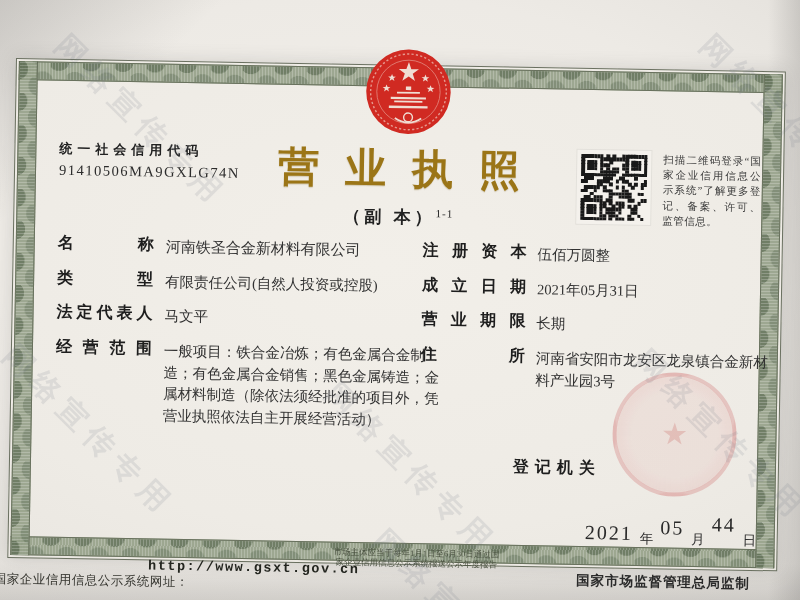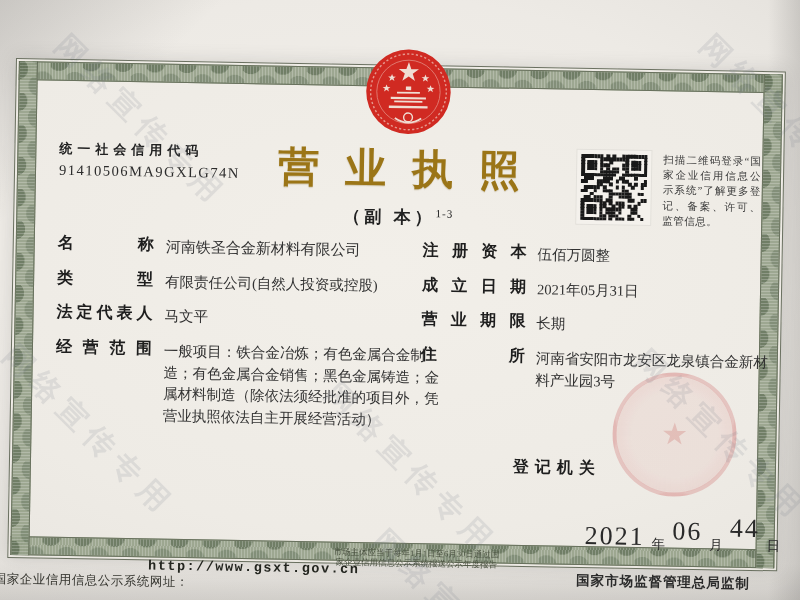--- a/index.html
+++ b/index.html
@@ -80,21 +80,21 @@
   .lcol .row-label{left:44px;width:96px;}
   .rcol .row-label{left:409px;width:104px;}
   .row-value{position:absolute;font-size:14.5px;color:#323232;line-height:21.5px;}
   .lcol .row-value{left:152px;width:276px;}
   .rcol .row-value{left:524px;width:234px;}
   .reg-auth{
     position:absolute;left:503px;top:389px;font-size:16px;font-weight:bold;color:#1e1e1e;
     letter-spacing:6px;font-family:"Liberation Sans","DejaVu Sans",sans-serif;
   }
   .date-line{position:absolute;left:576px;top:452px;color:#2a2a2a;white-space:nowrap;}
-  .date-line .num{font-size:26px;letter-spacing:2px;position:relative;}
+  .date-line .num{font-size:20px;letter-spacing:2px;position:relative;}
   .date-line .n1{top:0;} .date-line .n2{top:-6px;} .date-line .n3{top:-10px;}
   .date-line .unit{font-size:13.5px;margin:0 7px;position:relative;top:3px;}
   
   .seal{
     position:absolute;left:602px;top:302px;width:116px;height:116px;border-radius:50%;
     border:4px solid rgba(205,98,96,.28);
     background:radial-gradient(circle, rgba(215,120,118,.10) 52%, rgba(215,120,118,.16) 70%, rgba(215,120,118,0) 72%);
     z-index:3;
   }
   .seal .star{
@@ -146,21 +146,21 @@
       <rect x="28" y="66" width="44" height="2.6" fill="#f0ddd3"></rect>
       <path d="M35 80 q15 10 30 0" stroke="#f0ddd3" stroke-width="2" fill="none"></path>
       <circle cx="50" cy="79" r="5" fill="none" stroke="#f0ddd3" stroke-width="1.6"></circle>
     </svg>
   </div>
 
   <div class="credit-label">统一社会信用代码</div>
   <div class="credit-code">91410506MA9GXLG74N</div>
   <div class="title">营业执照</div>
   <div class="subtitle">
-    <span>（副 本）</span><sup>1-3</sup>
+    <span>（副 本）</span><sup>1-1</sup>
   </div>
 
   <div class="qr" id="qr">
       <b style="left: 4px; top: 4px; width: 3.54286px; height: 3.54286px;"></b>
       <b style="left: 7.14286px; top: 4px; width: 3.54286px; height: 3.54286px;"></b>
       <b style="left: 10.2857px; top: 4px; width: 3.54286px; height: 3.54286px;"></b>
       <b style="left: 13.4286px; top: 4px; width: 3.54286px; height: 3.54286px;"></b>
       <b style="left: 16.5714px; top: 4px; width: 3.54286px; height: 3.54286px;"></b>
       <b style="left: 19.7143px; top: 4px; width: 3.54286px; height: 3.54286px;"></b>
       <b style="left: 22.8571px; top: 4px; width: 3.54286px; height: 3.54286px;"></b>
@@ -413,21 +413,21 @@
     <div class="row-label" style="top:209px">成立日期</div>
     <div class="row-value" style="top:211px">2021年05月31日</div>
     <div class="row-label" style="top:243px">营业期限</div>
     <div class="row-value" style="top:245px">长期</div>
     <div class="row-label" style="top:278px">住所</div>
     <div class="row-value" style="top:280px">河南省安阳市龙安区龙泉镇合金新材料产业园3号</div>
   </div>
 
   <div class="reg-auth">登记机关</div>
   <div class="date-line">
-    <span class="num n1">2021</span><span class="unit">年</span><span class="num n2">06</span><span class="unit">月</span><span class="num n3">44</span><span class="unit">日</span>
+    <span class="num n1">2021</span><span class="unit">年</span><span class="num n2">05</span><span class="unit">月</span><span class="num n3">44</span><span class="unit">日</span>
   </div>
 
   <div class="seal">
     <span class="star">★</span>
   </div>
 
   <div class="annual-note">
     <div>市场主体应当于每年1月1日至6月30日通过国</div>
     <div>家企业信用信息公示系统报送公示年度报告</div>
   </div>

